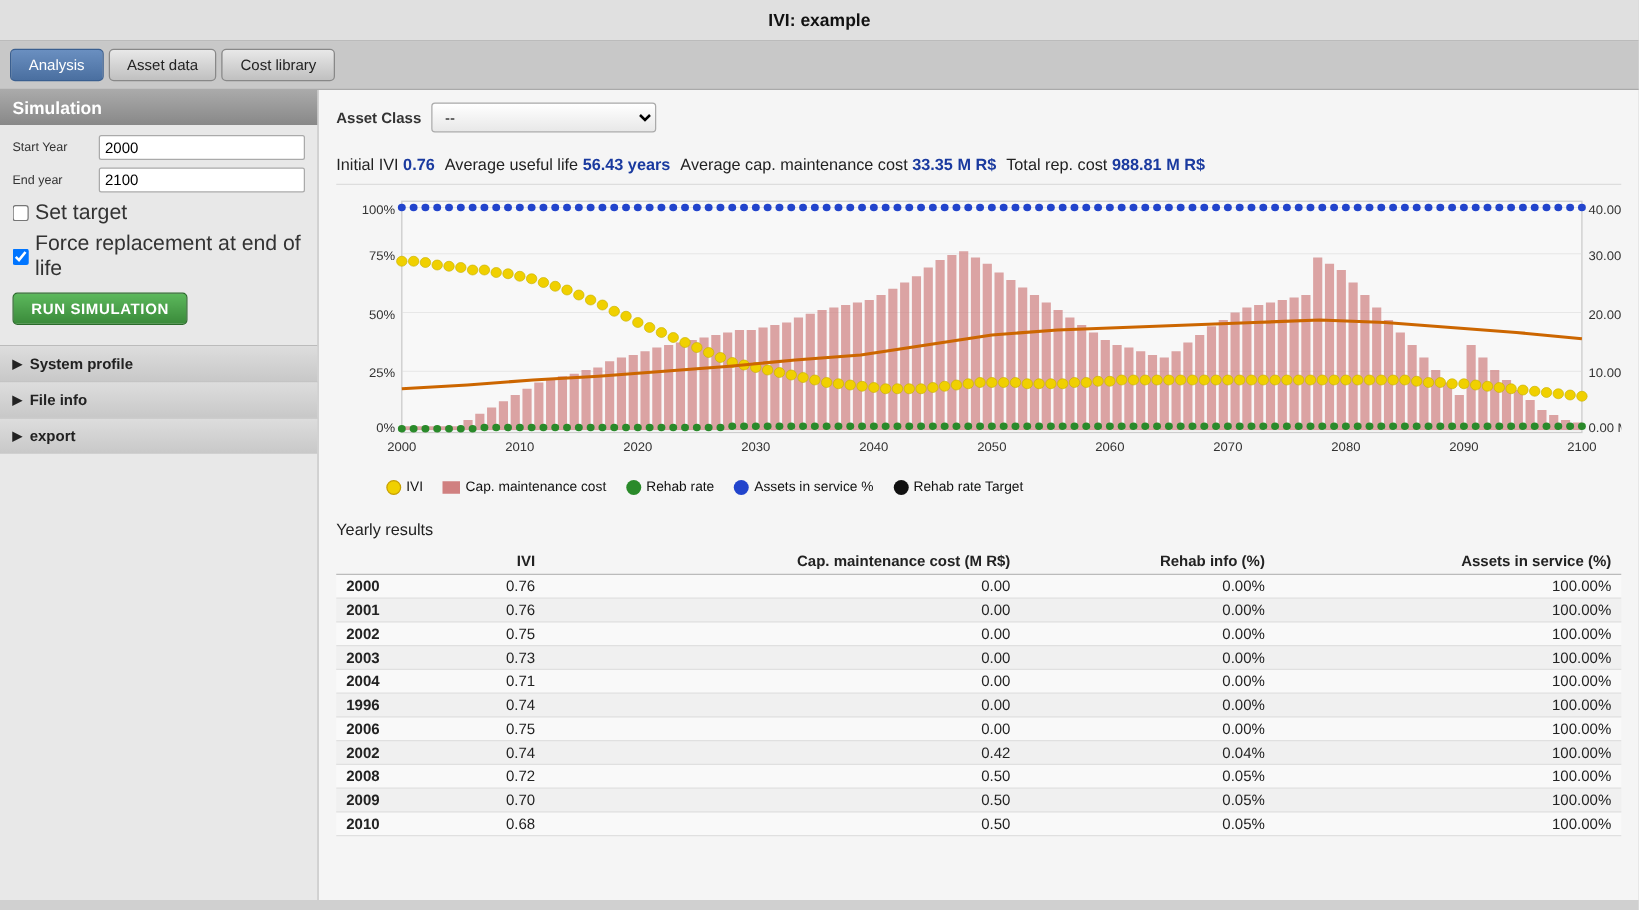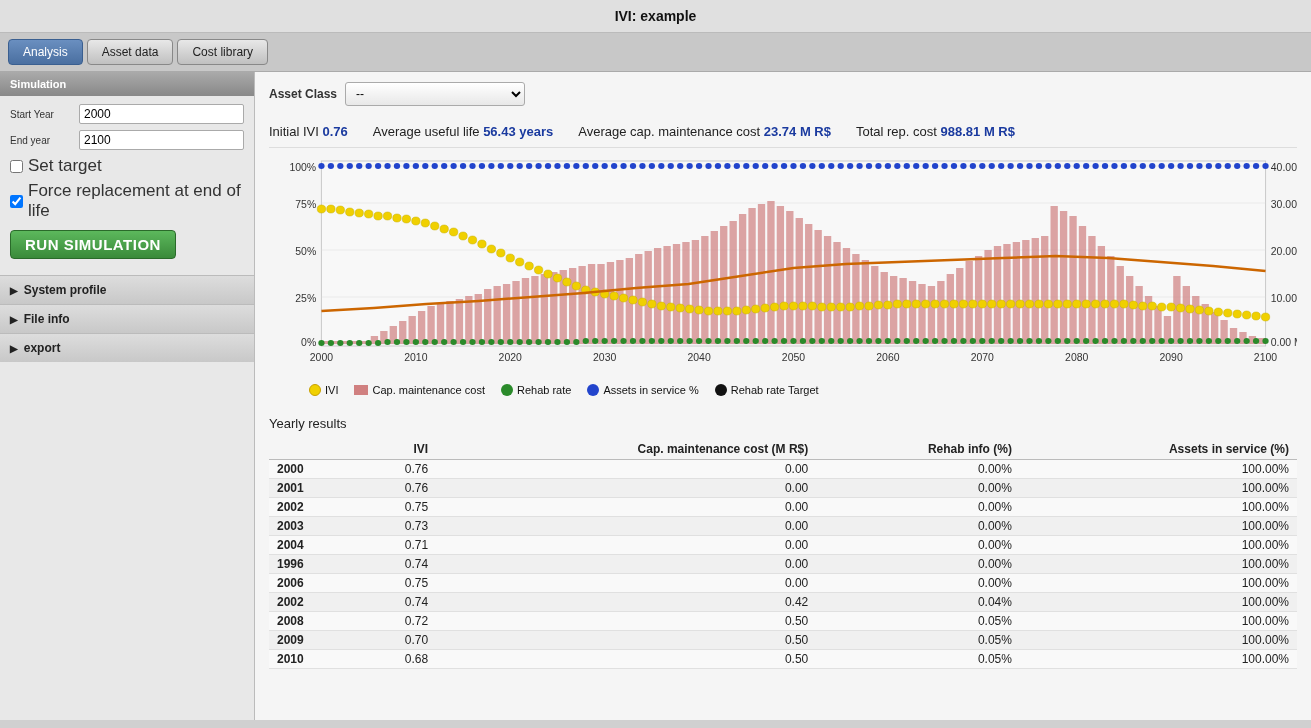--- a/index.html
+++ b/index.html
@@ -49,21 +49,21 @@
       border-right: 1px solid #bbb;
       padding: 0;
       overflow-y: auto;
     }
 
     #sidebar-header {
       background: linear-gradient(to bottom, #aaa, #888);
       color: white;
       font-weight: bold;
       padding: 6px 10px;
-      font-size: 11px;
+      font-size: 14px;
     }
 
     .sidebar-form {
       padding: 8px 10px;
     }
 
     .form-row {
       display: flex;
       align-items: center;
       margin-bottom: 6px;
@@ -97,21 +97,21 @@
       color: #333;
     }
 
     .run-btn {
       background: linear-gradient(to bottom, #5cb85c, #3a8a3a);
       color: white;
       border: 1px solid #2a6a2a;
       padding: 5px 14px;
       border-radius: 4px;
       cursor: pointer;
-      font-size: 15px;
+      font-size: 12px;
       font-weight: bold;
       letter-spacing: 0.5px;
       margin: 4px 0 8px 0;
     }
 
     .sidebar-section {
       border-top: 1px solid #bbb;
       padding: 0;
     }
     .sidebar-section-header {
@@ -152,21 +152,21 @@
       font-size: 12px;
       border: 1px solid #aaa;
       border-radius: 3px;
       background: linear-gradient(to bottom, #fff, #e8e8e8);
       min-width: 180px;
     }
 
     .stats-row {
       display: flex;
       align-items: center;
-      gap: 25px;
+      gap: 8px;
       padding: 8px 0;
       border-bottom: 1px solid #ddd;
       margin-bottom: 8px;
       flex-wrap: wrap;
     }
     .stat-item {
       font-size: 13px;
       color: #222;
     }
     .stat-highlight {
@@ -322,21 +322,21 @@
     </div>
 
     <div class="stats-row">
       <span class="stat-item">
         <span>Initial IVI</span> <span class="stat-highlight">0.76</span>
       </span>
       <span class="stat-item">
         <span>Average useful life</span> <span class="stat-highlight">56.43 years</span>
       </span>
       <span class="stat-item">
-        <span>Average cap. maintenance cost</span> <span class="stat-highlight">23.74 M R$</span>
+        <span>Average cap. maintenance cost</span> <span class="stat-highlight">33.35 M R$</span>
       </span>
       <span class="stat-item">
         <span>Total rep. cost</span> <span class="stat-highlight">988.81 M R$</span>
       </span>
     </div>
 
     <div class="chart-container">
       <svg class="chart-svg" viewBox="0 0 980 220" preserveAspectRatio="none">
 
         <rect x="50" y="5" width="900" height="185" fill="#f8f8f8" stroke="#ccc"></rect>

